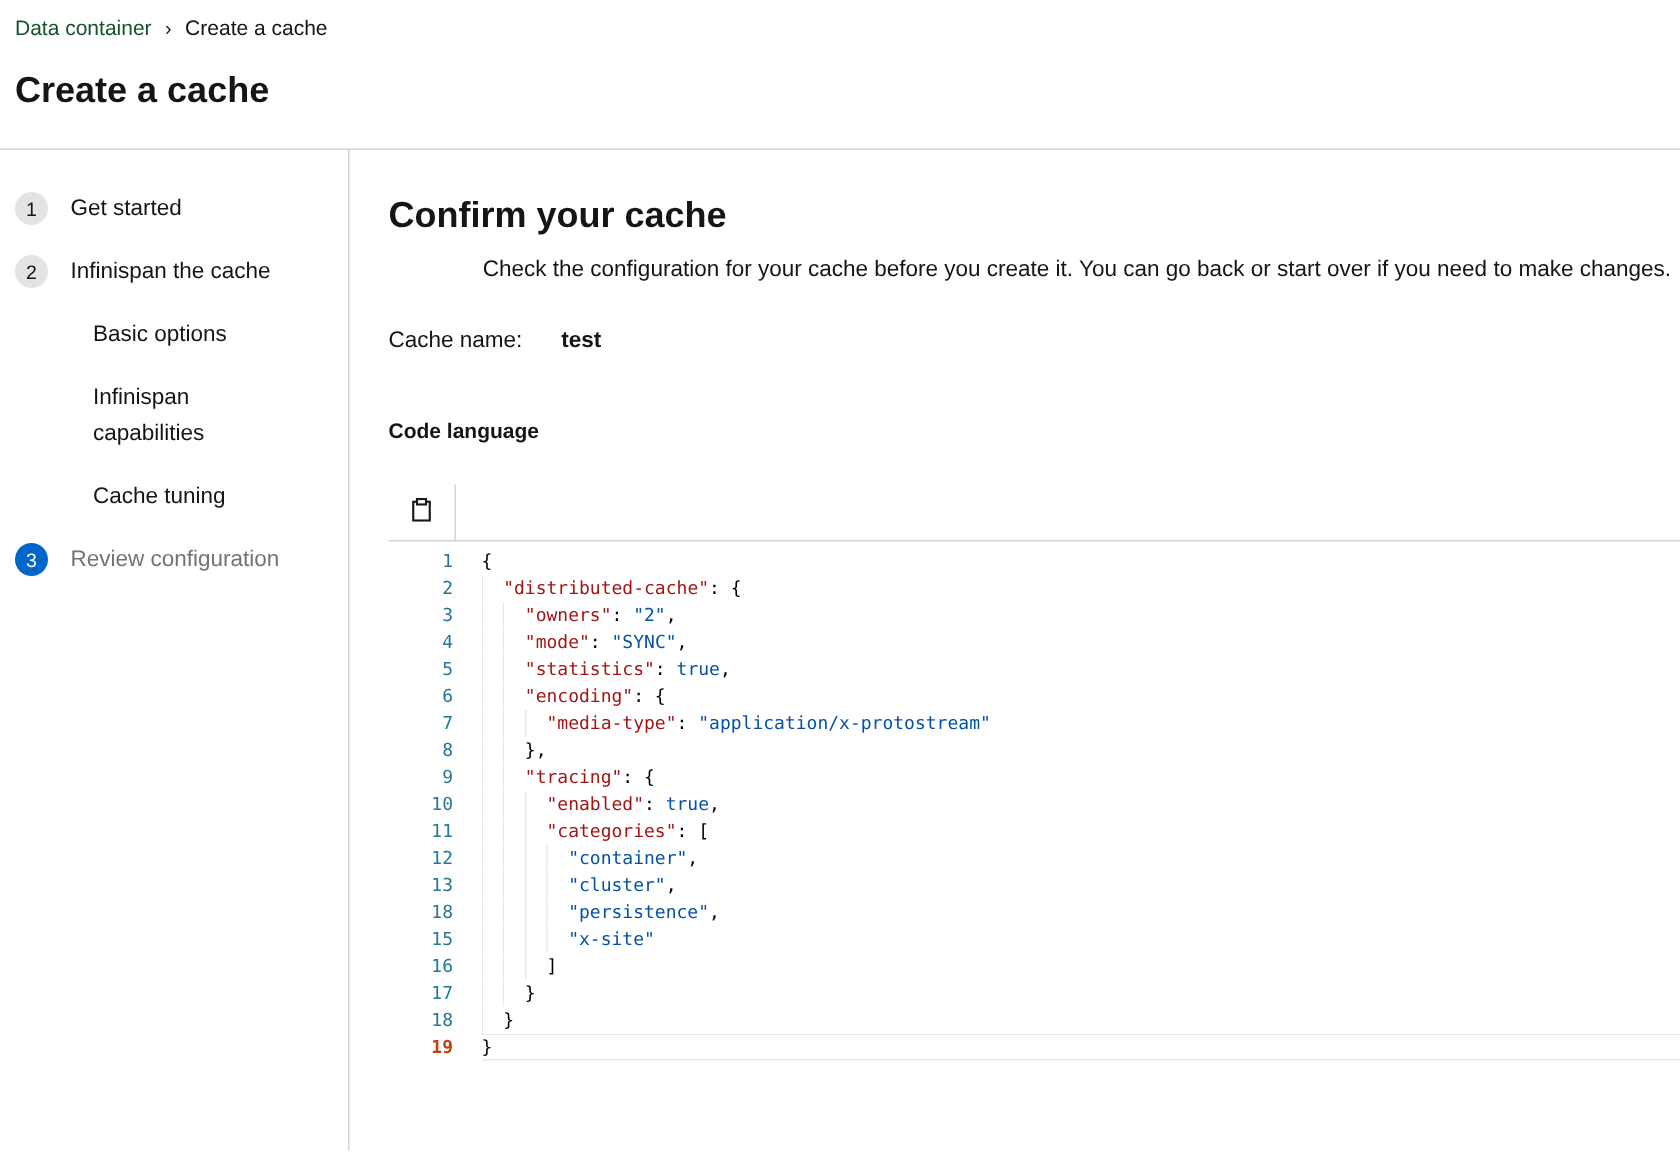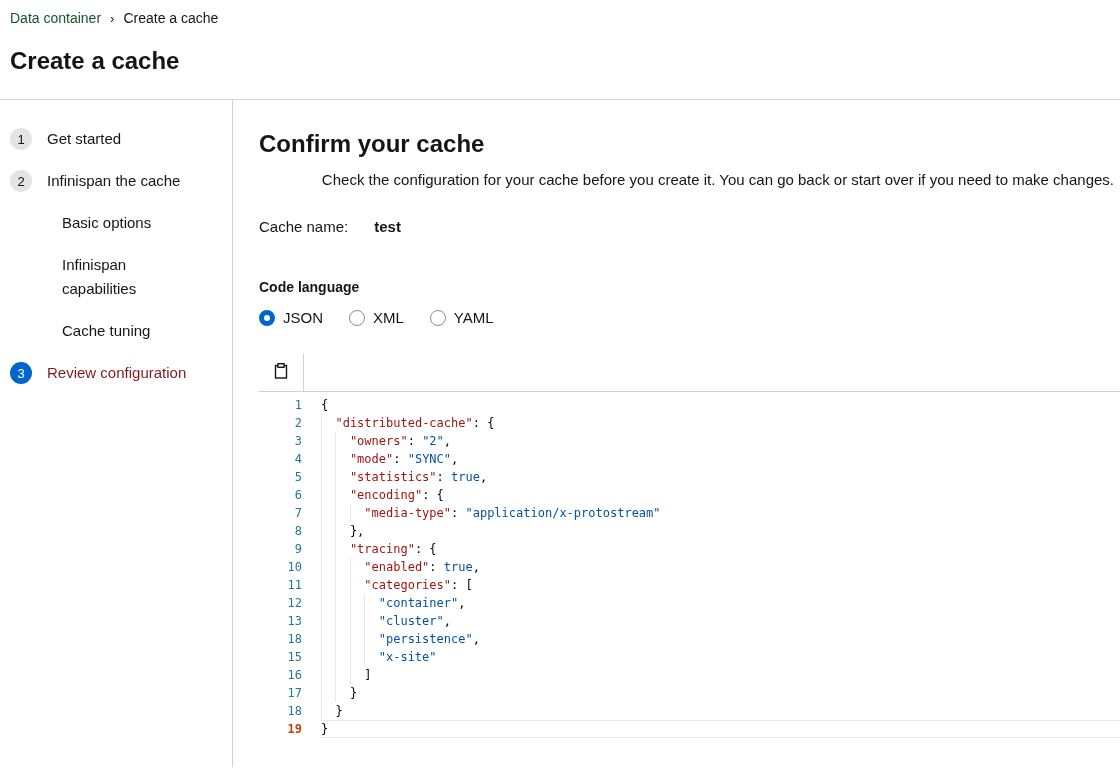--- a/index.html
+++ b/index.html
@@ -24,21 +24,21 @@
   .wizard-nav { width: 233px; border-right: 1px solid #d2d2d2; padding: 27px 0 0 10px; flex: none; }
   .wizard-nav ul { list-style: none; }
   .step { display: flex; align-items: center; height: 24px; margin-bottom: 18px; cursor: pointer; }
   .step-num {
     width: 22px; height: 22px; border-radius: 50%; background: #e4e4e4; color: #151515;
     font-size: 13px; display: inline-flex; align-items: center; justify-content: center;
     flex: none; margin-right: 15px;
   }
   .step-label { font-size: 15px; line-height: 24px; }
   .step.active .step-num { background: #0066cc; color: #ffffff; }
-  .step.active .step-label { color: #7f1d1d; }
+  .step.active .step-label { color: #737373; }
   .substeps { list-style: none; padding-left: 52px; }
   .substeps li { font-size: 15px; line-height: 24px; margin-bottom: 18px; cursor: pointer; }
   .substep-wrap { max-width: 120px; }
 
   
   .main { flex: 1; padding: 30px 0 0 26px; min-width: 0; }
   .review-heading { font-size: 24px; font-weight: 700; line-height: 28px; }
   .review-desc { margin-top: 12px; font-size: 15px; line-height: 20px; padding-right: 6px; text-align: right; }
   .cache-name-row { margin-top: 28px; display: flex; align-items: baseline; }
   .cache-name-value { font-weight: 700; margin-left: 26px; }
@@ -109,34 +109,20 @@
     <h2 class="review-heading">Confirm your cache</h2>
     <p class="review-desc">Check the configuration for your cache before you create it. You can go back or start over if you need to make changes.</p>
 
     <div class="cache-name-row">
       <span>Cache name:</span>
       <span class="cache-name-value">test</span>
     </div>
 
     <div class="code-lang-label">Code language</div>
 
-    <div class="radio-row">
-      <label class="radio">
-        <span class="rdot checked"></span>
-        <span class="radio-label">JSON</span>
-      </label>
-      <label class="radio">
-        <span class="rdot"></span>
-        <span class="radio-label">XML</span>
-      </label>
-      <label class="radio">
-        <span class="rdot"></span>
-        <span class="radio-label">YAML</span>
-      </label>
-    </div>
 
     <div class="editor">
       <div class="editor-header">
         <button class="copy-btn">
           <span>
             <svg width="16" height="16" viewBox="0 0 16 16">
               <rect x="2.5" y="2.5" width="11" height="12.5" fill="#ffffff" stroke="#151515" stroke-width="1.4"></rect>
               <rect x="5" y="0.7" width="6" height="3.6" fill="#ffffff" stroke="#151515" stroke-width="1.4"></rect>
             </svg>
           </span>

